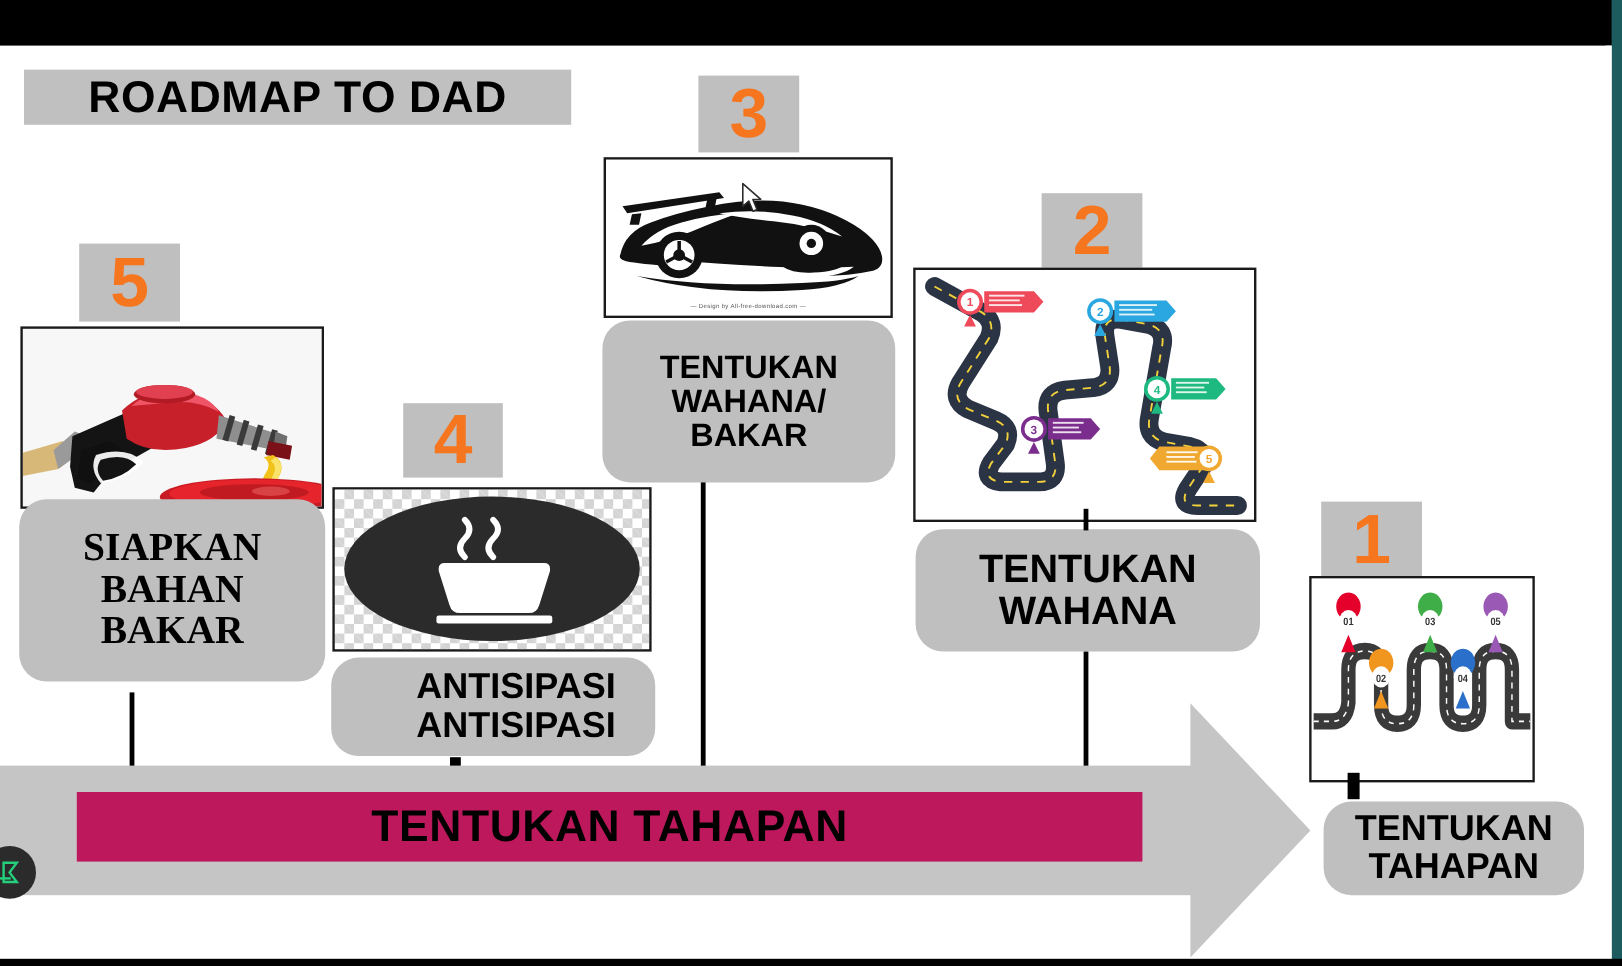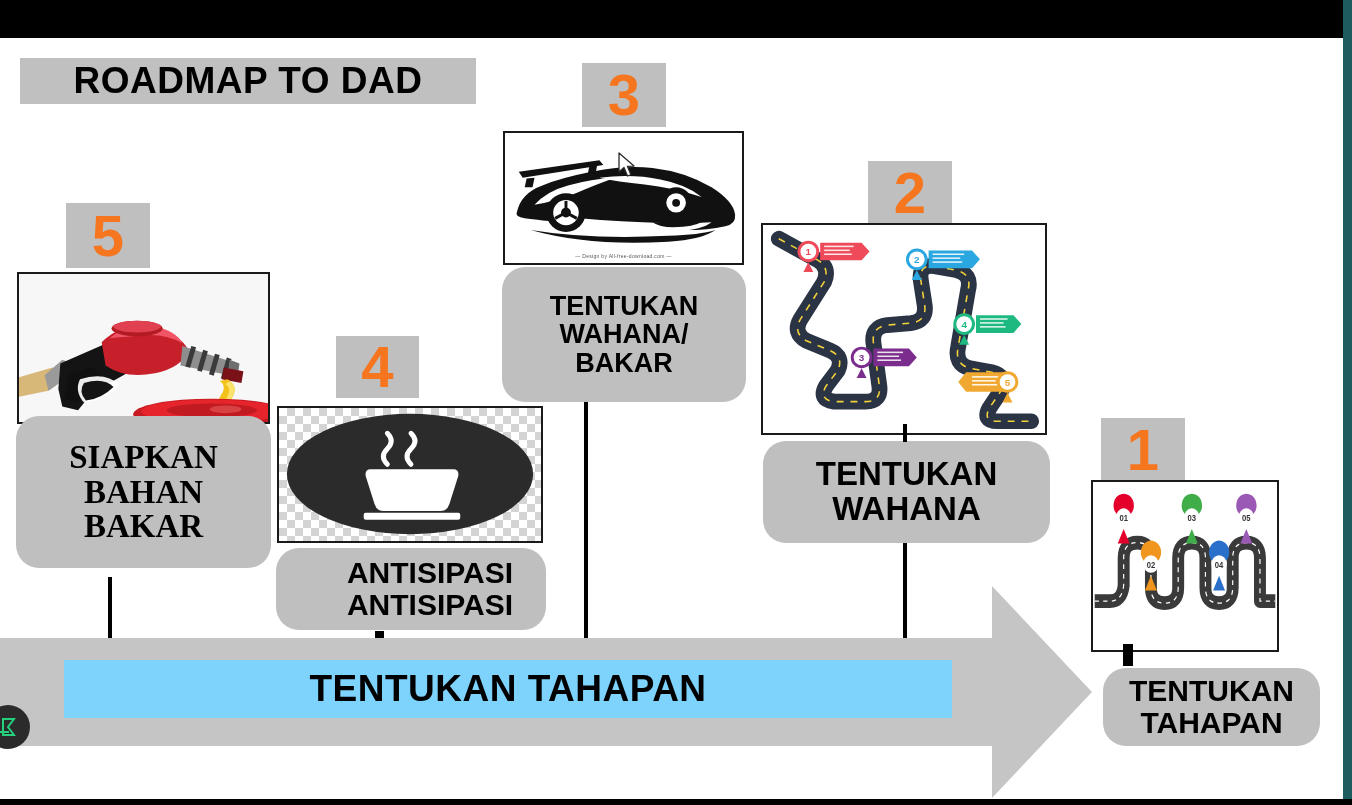--- a/index.html
+++ b/index.html
@@ -56,21 +56,21 @@
 
   
   .arrow-wrap{position:absolute;left:0;top:638px;width:1100px;height:160px;}
   .arrow-bar{position:absolute;left:0;top:0;width:1000px;height:108px;background:#c5c5c5;}
   .arrow-head{
     position:absolute;left:992px;top:-52px;width:0;height:0;
     border-top:106px solid transparent;border-bottom:106px solid transparent;
     border-left:100px solid #c5c5c5;
   }
   .arrow-inner{
-    position:absolute;left:64px;top:22px;width:888px;height:58px;background:#7dd3fc;
+    position:absolute;left:64px;top:22px;width:888px;height:58px;background:#be185d;
     display:flex;align-items:center;justify-content:center;
   }
   .arrow-inner span{font-size:37px;font-weight:bold;color:#000;letter-spacing:.5px;}
 
   
   .watermark{
     position:absolute;left:-14px;top:705px;width:44px;height:44px;border-radius:50%;
     background:#2b2b2b;display:flex;align-items:center;justify-content:center;
   }
   .watermark svg{display:block;}

